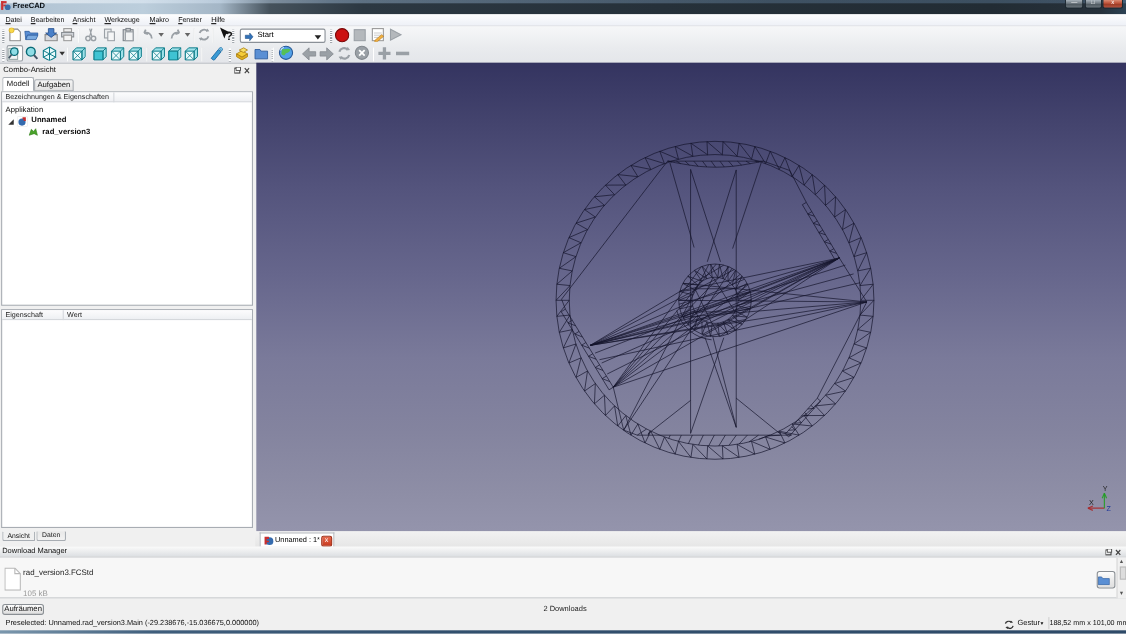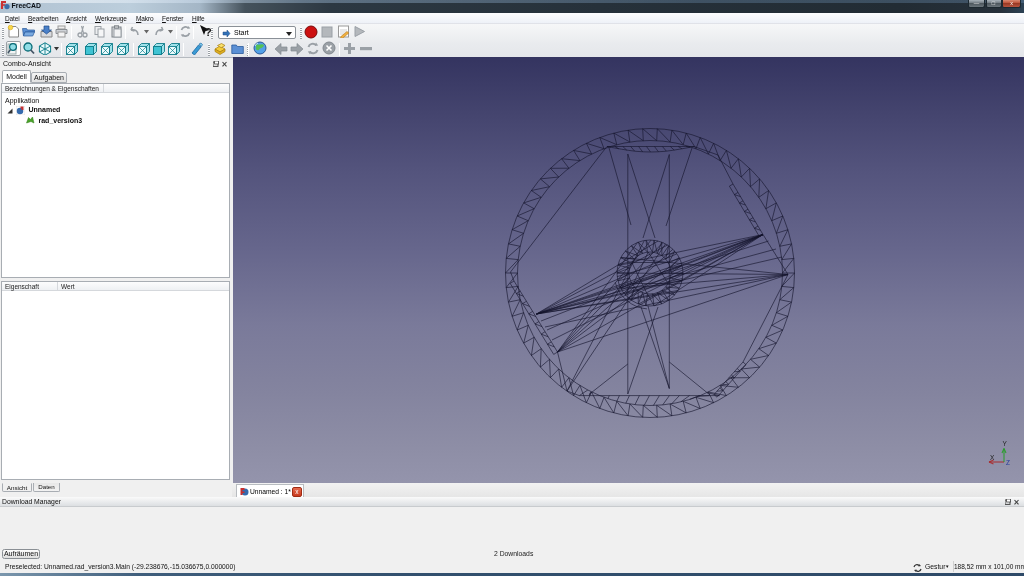--- a/index.html
+++ b/index.html
@@ -331,20 +331,38 @@
 
 <div id="dlm" class="abs">
  <div id="dlmhead">
         <span style="position:absolute;left:2px;top:1px">Download Manager</span>
   <svg style="position:absolute;left:1005px;top:1.5px" width="14" height="7" viewBox="0 0 14 7">
           <rect x="0" y="1" width="5" height="4.4" fill="none" stroke="#444" stroke-width="1"></rect>
           <rect x="1.6" y="0" width="4" height="3" fill="#fff" stroke="#444" stroke-width=".8"></rect>
           <path d="M9.5 1l4 4.4M13.5 1l-4 4.4" stroke="#444" stroke-width="1.1"></path>
         </svg>
  </div>
+ <div id="dlmbody">
+  <svg style="position:absolute;left:4px;top:9px" width="15" height="21" viewBox="0 0 15 21">
+          <path d="M0.5 0.5h9l5 5v15h-14z" fill="#fff" stroke="#b8b8b8"></path>
+          <path d="M9.5 0.5v5h5" fill="none" stroke="#b8b8b8"></path>
+        </svg>
+  <span style="position:absolute;left:21px;top:9px;font-size:7.2px;color:#222">rad_version3.FCStd</span>
+  <span style="position:absolute;left:21px;top:28px;font-size:7.2px;color:#999">105 kB</span>
+  <span class="btn" style="left:997px;top:12px;width:17px;height:16px">
+          <svg width="11" height="9" viewBox="0 0 11 9" style="margin-top:3px">
+            <path d="M0.5 8.5v-7h3l1 1.5h6v5.5z" fill="#5a8fd4" stroke="#3a6aa8" stroke-width=".7"></path>
+          </svg>
+        </span>
+  <div style="position:absolute;left:1015px;top:0;width:9px;height:37px;background:#f0f0f0;border-left:1px solid #d8d8d8">
+   <div style="position:absolute;left:1px;top:1px;font-size:5px;color:#555">▲</div>
+   <div style="position:absolute;left:1.5px;top:8px;width:6px;height:12px;background:#ddd;border:1px solid #bbb"></div>
+   <div style="position:absolute;left:1px;bottom:1px;font-size:5px;color:#555">▼</div>
+  </div>
+ </div>
  <div class="btn" style="left:2px;top:51.5px;width:38px;height:10px;padding-top:0.5px">Aufräumen</div>
  <span style="position:absolute;left:494px;top:53px;font-size:6.8px;color:#222">2 Downloads</span>
 </div>
 
 <div id="status" class="abs">
  <span style="position:absolute;left:5px;top:3px">Preselected: Unnamed.rad_version3.Main (-29.238676,-15.036675,0.000000)</span>
  <svg style="position:absolute;left:913px;top:4px" width="9" height="8" viewBox="0 0 9 8">
         <path d="M1 3a3 3 0 0 1 5-1.5M8 5a3 3 0 0 1-5 1.5" fill="none" stroke="#333" stroke-width="1.2"></path>
         <path d="M6 0l2 2-2.6.4zM3 8L1 6l2.6-.4z" fill="#333"></path>
       </svg>

